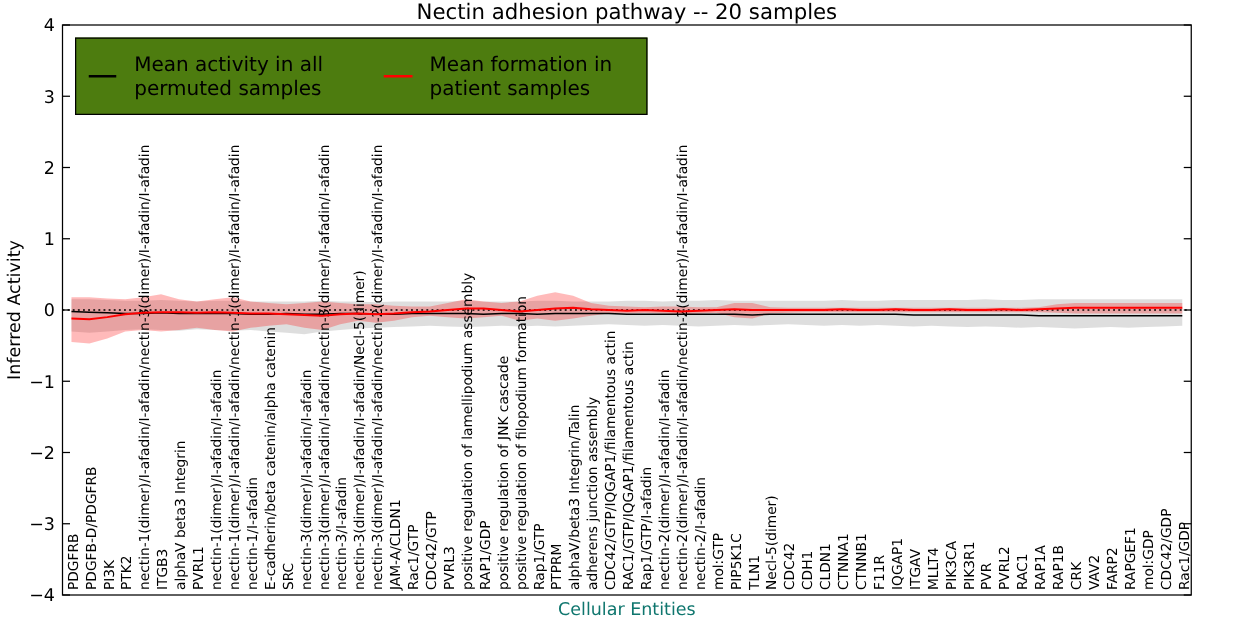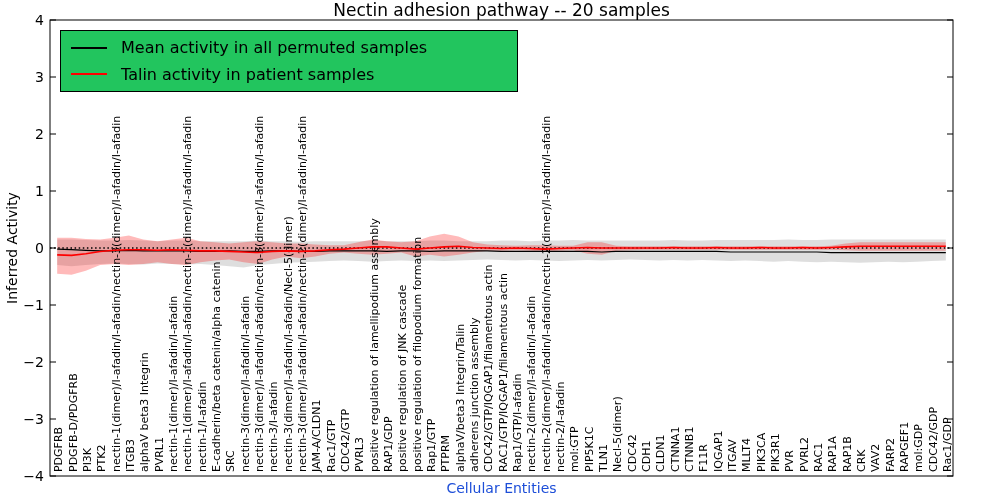--- a/index.html
+++ b/index.html
@@ -11,26 +11,26 @@
   .chart-title{
     position:absolute;left:50px;top:0px;width:903px;height:20px;
     text-align:center;font-size:17px;color:#000;line-height:20px;
   }
   .y-axis-title{
     position:absolute;left:12px;top:248px;font-size:14px;color:#000;
     transform:translate(-50%,-50%) rotate(-90deg);white-space:nowrap;
   }
   .x-axis-title{
     position:absolute;left:50px;top:480px;width:903px;text-align:center;
-    font-size:14px;color:#1d4ed8;
+    font-size:14px;color:#0f766e;
   }
   .legend{
     position:absolute;left:60px;top:30px;width:456px;height:60px;
-    background:#22c55e;border:1px solid #000;z-index:5;
-    display:flex;flex-direction:column;justify-content:space-evenly;
+    background:#4d7c0f;border:1px solid #000;z-index:5;
+    display:flex;flex-direction:row;justify-content:space-evenly;
   }
   .legend-row{display:flex;align-items:center;padding-left:10px;font-size:16px;color:#000;}
   .legend-line{width:36px;height:0;border-top:2px solid #000;display:inline-block;margin-right:14px;}
 </style>
 </head>
 <body>
 
 <div class="figure">
   <svg id="plot-svg" width="1000" height="500" viewBox="0 0 1000 500">
       <polygon points="57.166666666666664,265.1 71.5,266.24 85.83333333333334,265.1 100.16666666666666,263.96000000000004 114.5,263.39 128.83333333333331,263.96000000000004 143.16666666666669,264.53 157.5,263.39 171.83333333333331,263.96000000000004 186.16666666666666,264.53 200.5,263.96000000000004 214.83333333333334,265.1 229.16666666666666,266.24 243.5,267.38 257.83333333333337,265.1 272.16666666666663,263.96000000000004 286.5,262.82 300.83333333333337,262.25 315.1666666666667,261.68 329.5,261.11 343.8333333333333,260.53999999999996 358.1666666666667,261.11 372.5,261.68 386.8333333333333,261.11 401.1666666666667,260.53999999999996 415.5,261.11 429.8333333333333,260.53999999999996 444.1666666666667,261.11 458.5,260.53999999999996 472.8333333333333,259.97 487.1666666666667,259.4 501.5,259.97 515.8333333333333,260.53999999999996 530.1666666666667,259.97 544.5,260.53999999999996 558.8333333333333,261.11 573.1666666666666,260.53999999999996 587.5,259.97 601.8333333333334,260.53999999999996 616.1666666666666,259.97 630.5,259.4 644.8333333333334,259.97 659.1666666666666,260.53999999999996 673.5,259.97 687.8333333333334,260.53999999999996 702.1666666666666,259.97 716.5,260.53999999999996 730.8333333333334,261.11 745.1666666666666,260.53999999999996 759.5,261.11 773.8333333333334,261.68 788.1666666666666,261.11 802.5,261.68 816.8333333333334,262.25 831.1666666666666,261.68 845.5,262.25 859.8333333333334,262.82 874.1666666666666,262.25 888.5,261.68 902.8333333333334,262.25 917.1666666666666,261.68 931.5,261.11 945.8333333333334,260.53999999999996 945.8333333333334,239.45000000000002 931.5,239.45000000000002 917.1666666666666,239.45000000000002 902.8333333333334,239.45000000000002 888.5,239.45000000000002 874.1666666666666,239.45000000000002 859.8333333333334,239.45000000000002 845.5,239.45000000000002 831.1666666666666,239.45000000000002 816.8333333333334,240.01999999999998 802.5,240.01999999999998 788.1666666666666,239.45000000000002 773.8333333333334,240.01999999999998 759.5,240.01999999999998 745.1666666666666,240.01999999999998 730.8333333333334,240.01999999999998 716.5,240.01999999999998 702.1666666666666,240.59 687.8333333333334,240.59 673.5,240.01999999999998 659.1666666666666,240.59 644.8333333333334,240.59 630.5,240.59 616.1666666666666,240.59 601.8333333333334,240.59 587.5,240.59 573.1666666666666,240.01999999999998 558.8333333333333,240.59 544.5,240.59 530.1666666666667,241.16 515.8333333333333,240.59 501.5,240.59 487.1666666666667,241.16 472.8333333333333,241.16 458.5,241.16 444.1666666666667,240.59 429.8333333333333,240.59 415.5,241.16 401.1666666666667,241.16 386.8333333333333,241.16 372.5,240.59 358.1666666666667,241.16 343.8333333333333,241.16 329.5,241.16 315.1666666666667,241.16 300.83333333333337,241.73000000000002 286.5,241.16 272.16666666666663,241.16 257.83333333333337,240.59 243.5,241.16 229.16666666666666,241.16 214.83333333333334,241.16 200.5,241.16 186.16666666666666,240.59 171.83333333333331,240.59 157.5,241.16 143.16666666666669,240.59 128.83333333333331,240.01999999999998 114.5,240.59 100.16666666666666,240.59 85.83333333333334,240.01999999999998 71.5,239.45000000000002 57.166666666666664,239.45000000000002" fill="rgba(0,0,0,0.13)" stroke="none"></polygon>
@@ -135,16 +135,16 @@
   <div class="y-axis-title">Inferred Activity</div>
   <div class="x-axis-title">Cellular Entities</div>
 
   <div class="legend">
     <div class="legend-row">
       <span class="legend-line" style="border-top-color: rgb(0, 0, 0);"></span>
       <span>Mean activity in all permuted samples</span>
     </div>
     <div class="legend-row">
       <span class="legend-line" style="border-top-color: rgb(255, 0, 0);"></span>
-      <span>Talin activity in patient samples</span>
+      <span>Mean formation in patient samples</span>
     </div>
   </div>
 </div>
 
 </body></html>

